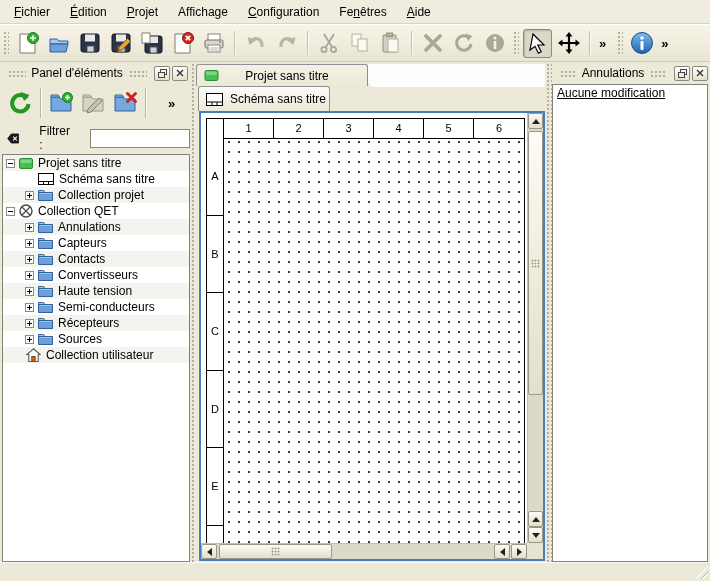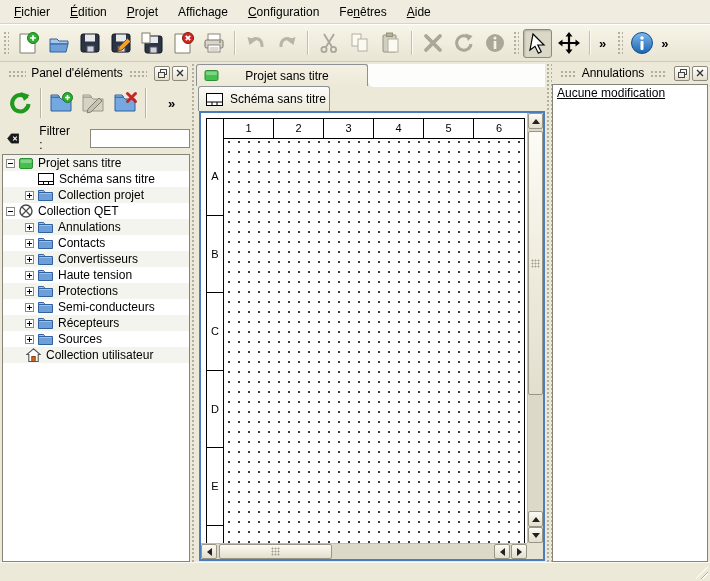--- a/index.html
+++ b/index.html
@@ -451,48 +451,48 @@
       </svg>
       <span>Annulations</span>
     </div>
     <div class="tree-row lvl1">
       <span class="exp plus"></span>
       <svg class="ticon" width="15" height="12" viewBox="0 0 15 12">
         <path d="M0.5 3.5v8h14v-8z" fill="#6f9fd8" stroke="#2e62a0"></path>
         <path d="M0.5 3.5v-2h5l1.5 2z" fill="#a8c9ee" stroke="#2e62a0"></path>
         <path d="M1.5 4.5h12" stroke="#9cc0ea"></path>
       </svg>
+      <span>Capteurs</span>
+    </div>
+    <div class="tree-row lvl1">
+      <span class="exp plus"></span>
+      <svg class="ticon" width="15" height="12" viewBox="0 0 15 12">
+        <path d="M0.5 3.5v8h14v-8z" fill="#6f9fd8" stroke="#2e62a0"></path>
+        <path d="M0.5 3.5v-2h5l1.5 2z" fill="#a8c9ee" stroke="#2e62a0"></path>
+        <path d="M1.5 4.5h12" stroke="#9cc0ea"></path>
+      </svg>
       <span>Contacts</span>
     </div>
     <div class="tree-row lvl1">
       <span class="exp plus"></span>
       <svg class="ticon" width="15" height="12" viewBox="0 0 15 12">
         <path d="M0.5 3.5v8h14v-8z" fill="#6f9fd8" stroke="#2e62a0"></path>
         <path d="M0.5 3.5v-2h5l1.5 2z" fill="#a8c9ee" stroke="#2e62a0"></path>
         <path d="M1.5 4.5h12" stroke="#9cc0ea"></path>
       </svg>
       <span>Convertisseurs</span>
     </div>
     <div class="tree-row lvl1">
       <span class="exp plus"></span>
       <svg class="ticon" width="15" height="12" viewBox="0 0 15 12">
         <path d="M0.5 3.5v8h14v-8z" fill="#6f9fd8" stroke="#2e62a0"></path>
         <path d="M0.5 3.5v-2h5l1.5 2z" fill="#a8c9ee" stroke="#2e62a0"></path>
         <path d="M1.5 4.5h12" stroke="#9cc0ea"></path>
       </svg>
       <span>Haute tension</span>
-    </div>
-    <div class="tree-row lvl1">
-      <span class="exp plus"></span>
-      <svg class="ticon" width="15" height="12" viewBox="0 0 15 12">
-        <path d="M0.5 3.5v8h14v-8z" fill="#6f9fd8" stroke="#2e62a0"></path>
-        <path d="M0.5 3.5v-2h5l1.5 2z" fill="#a8c9ee" stroke="#2e62a0"></path>
-        <path d="M1.5 4.5h12" stroke="#9cc0ea"></path>
-      </svg>
-      <span>Protections</span>
     </div>
     <div class="tree-row lvl1">
       <span class="exp plus"></span>
       <svg class="ticon" width="15" height="12" viewBox="0 0 15 12">
         <path d="M0.5 3.5v8h14v-8z" fill="#6f9fd8" stroke="#2e62a0"></path>
         <path d="M0.5 3.5v-2h5l1.5 2z" fill="#a8c9ee" stroke="#2e62a0"></path>
         <path d="M1.5 4.5h12" stroke="#9cc0ea"></path>
       </svg>
       <span>Semi-conducteurs</span>
     </div>

